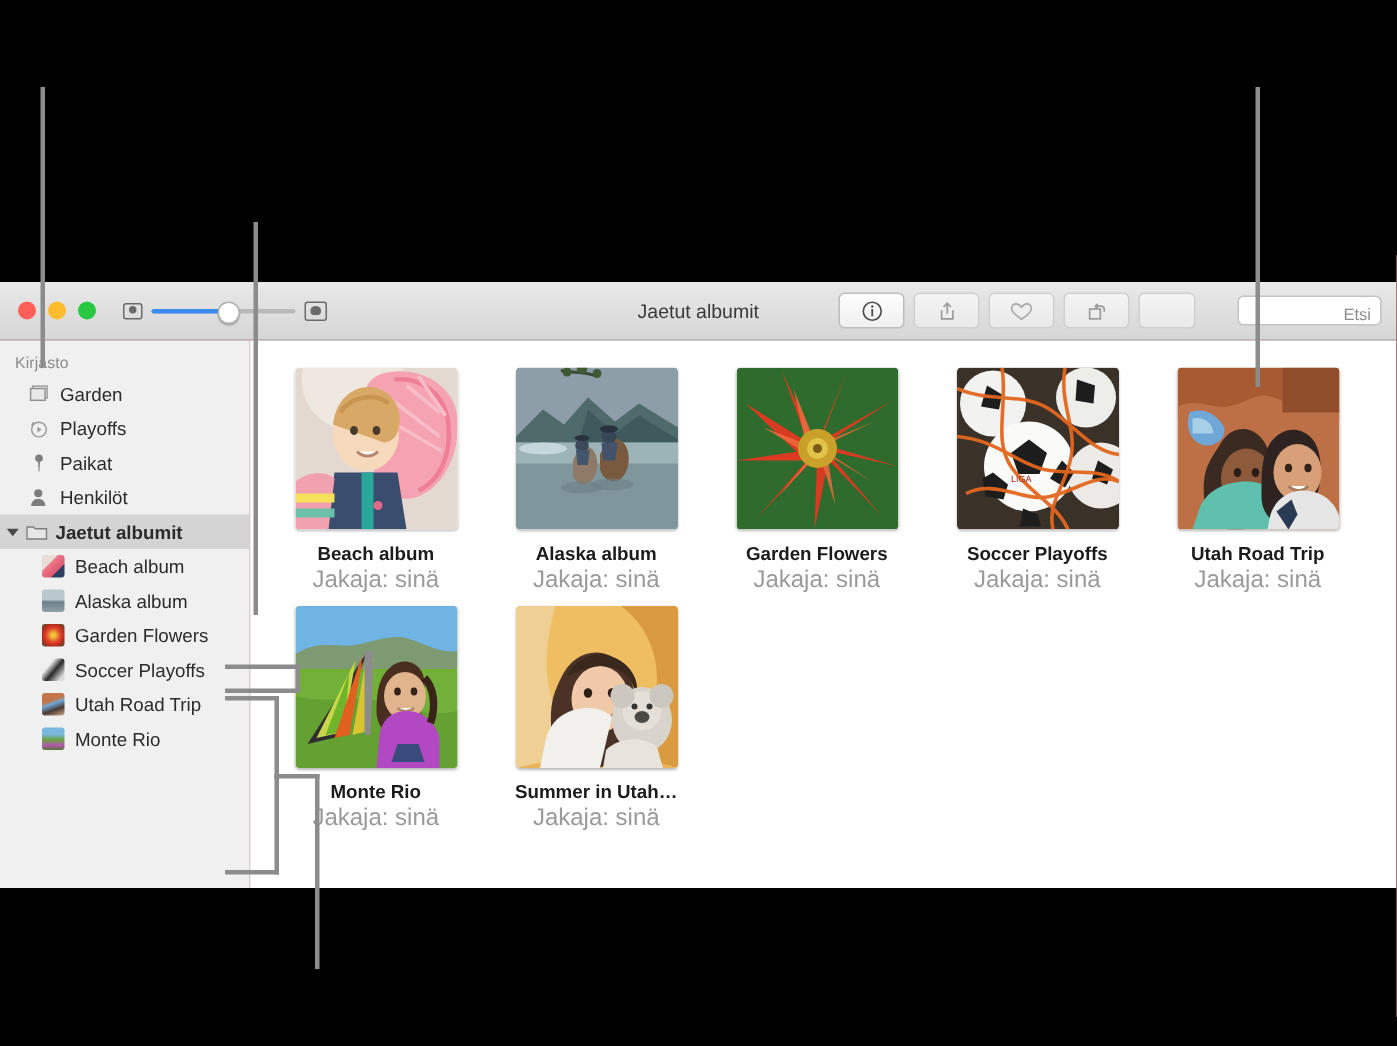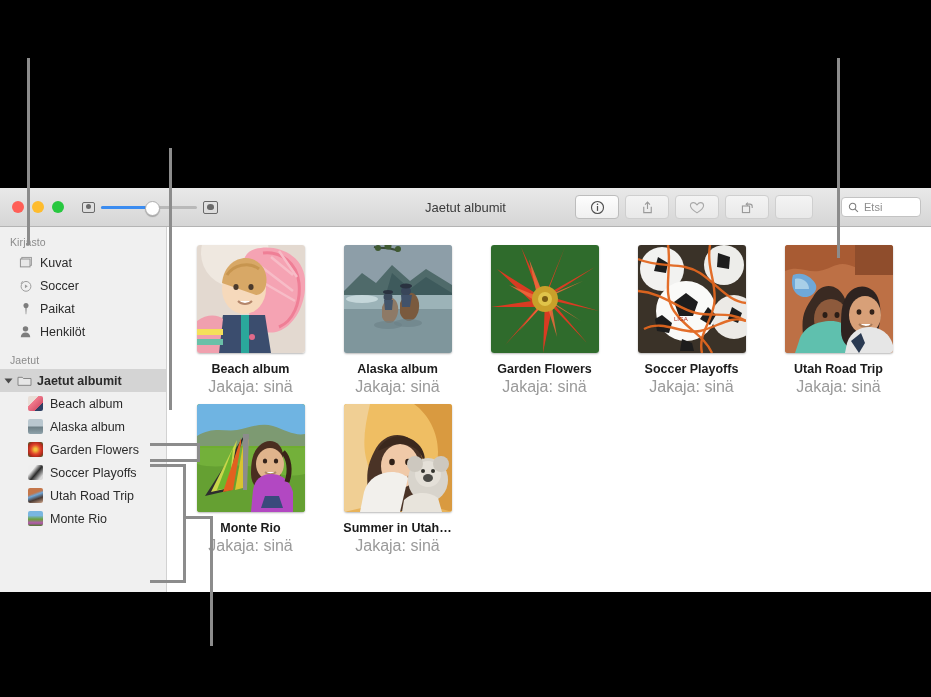--- a/index.html
+++ b/index.html
@@ -51,23 +51,24 @@
     pointer-events:none;
   }
   .tb-right{margin-left:auto;display:flex;align-items:center;gap:6px;padding-right:10px;}
   .tbtn{
     width:42px;height:22px;border:1px solid #bdbdbd;border-radius:4px;
     background:linear-gradient(to bottom,#fdfdfd,#f0f0f0);
     display:flex;align-items:center;justify-content:center;
   }
   .tbtn.ghost{border-color:#cfcfcf;background:linear-gradient(to bottom,#f4f4f4,#e9e9e9);}
   .searchbox{
-    width:80px;height:20px;border:1px solid #c3c3c3;border-radius:4px;background:#fff;
-    display:flex;align-items:center;gap:5px;padding:0 6px;box-sizing:border-box;
+    width:96px;height:20px;border:1px solid #c3c3c3;border-radius:4px;background:#fff;
+    display:flex;align-items:flex-end;gap:5px;padding:0 6px;box-sizing:border-box;
     margin-left:22px;
+    flex-direction:column;
   }
   .searchbox .ph{font-size:11px;color:#8d8d8d;}
   .spacerbtn{width:36px;height:22px;border:1px solid #cfcfcf;border-radius:4px;
     background:linear-gradient(to bottom,#f4f4f4,#e9e9e9);}
 
   
   .wbody{display:flex;height:366px;}
   .sidebar{
     width:167px;background:#f0f0f0;border-right:1px solid #d2d2d2;
     padding-top:6px;box-sizing:border-box;flex:0 0 167px;
@@ -173,32 +174,32 @@
     <div class="sidebar">
       <div class="sec-title">Kirjasto</div>
 
       <div class="srow">
         <span class="ico">
           <svg width="14" height="13" viewBox="0 0 16 14">
             <rect x="3.2" y="1.2" width="11" height="9" fill="none" stroke="#9a9a9a" stroke-width="1.1"></rect>
             <rect x="1.6" y="3" width="11" height="9" fill="#e8e8e8" stroke="#8f8f8f" stroke-width="1.1"></rect>
           </svg>
         </span>
-        <span>Kuvat</span>
+        <span>Garden</span>
       </div>
 
       <div class="srow">
         <span class="ico">
           <svg width="14" height="14" viewBox="0 0 16 16">
             <circle cx="8" cy="8.4" r="5.6" fill="none" stroke="#9a9a9a" stroke-width="1.1"></circle>
             <path d="M6.8 6.2 10 8.4l-3.2 2.2z" fill="#9a9a9a"></path>
             <path d="M2.4 5.6 4 2.6" stroke="#9a9a9a" stroke-width="1.1" fill="none"></path>
           </svg>
         </span>
-        <span>Soccer</span>
+        <span>Playoffs</span>
       </div>
 
 
       <div class="srow">
         <span class="ico">
           <svg width="10" height="14" viewBox="0 0 10 16">
             <circle cx="5" cy="4" r="2.9" fill="#7d7d7d"></circle>
             <path d="M4.3 6.6h1.4L5.3 14h-.6z" fill="#7d7d7d"></path>
           </svg>
         </span>
@@ -209,21 +210,20 @@
         <span class="ico">
           <svg width="13" height="14" viewBox="0 0 14 16">
             <circle cx="7" cy="4.4" r="3.1" fill="#7d7d7d"></circle>
             <path d="M1.6 14c0-3.3 2.4-5.4 5.4-5.4S12.4 10.7 12.4 14z" fill="#7d7d7d"></path>
           </svg>
         </span>
         <span>Henkilöt</span>
       </div>
 
 
-      <div class="sec-title" style="margin-top:8px;">Jaetut</div>
 
 
       <div class="srow group sel">
         <span class="tri"></span>
         <span class="ico">
           <svg width="16" height="13" viewBox="0 0 18 14">
             <path d="M1.2 3.2h5.2l1.3 1.4h9.1v8.2H1.2z" fill="#e6e6e6" stroke="#7f7f7f" stroke-width="1.1"></path>
           </svg>
         </span>
         <span>Jaetut albumit</span>

